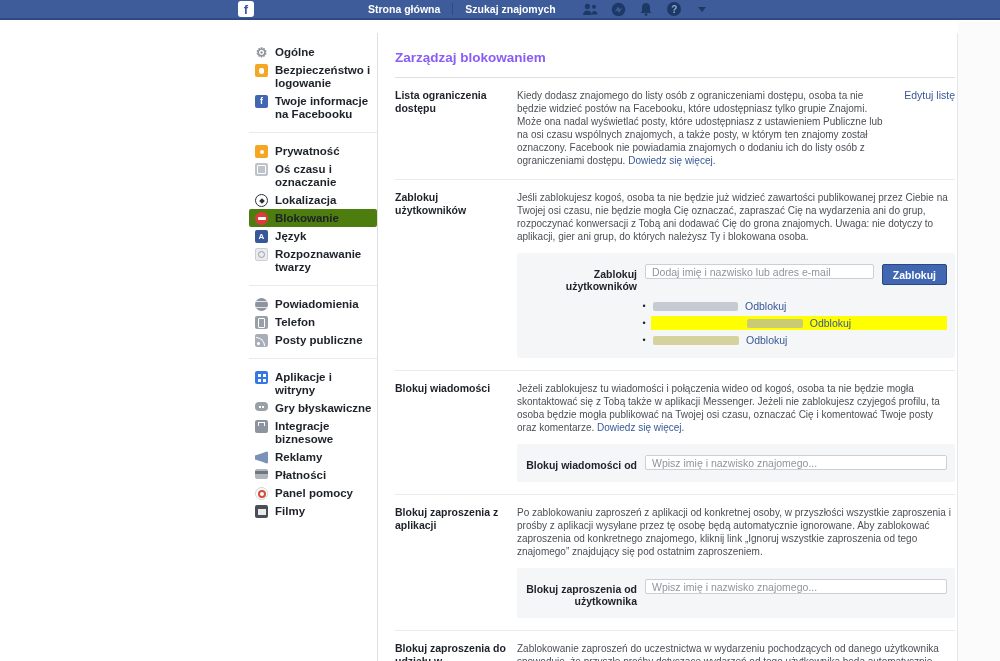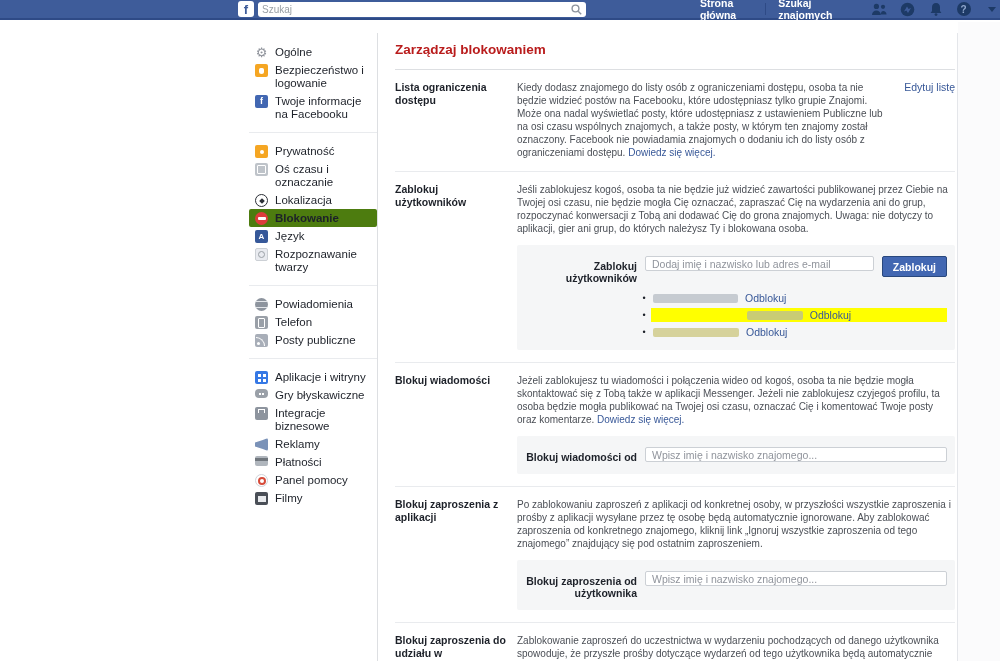--- a/index.html
+++ b/index.html
@@ -45,21 +45,21 @@
   .caret-down {
     width:0; height:0; border-left:4px solid transparent; border-right:4px solid transparent;
     border-top:5px solid #1d3a66;
   }
   
   .sidebar { position:absolute; left:249px; top:38px; width:128px; }
   .side-group { padding:5px 0 9px 0; }
   .side-group + .side-group { border-top:1px solid #e9ebee; padding-top:9px; }
   .side-item {
     display:flex; align-items:flex-start; gap:7px; padding:2px 4px 2px 6px;
-    font-size:11.5px; line-height:13px; color:#1d2129; cursor:pointer;
+    font-size:11.5px; line-height:13px; color:#1d2129; cursor:pointer;font-weight:bold;
   }
   .side-item.selected { background:#4d7c0f; font-weight:bold; border-radius:2px; }
   .side-item .lbl { padding-top:1px; }
   .si {
     width:13px; height:13px; flex:none; display:flex; align-items:center; justify-content:center;
     border-radius:2px; margin-top:1px; overflow:hidden;
   }
   .ic-gear::before { content:"⚙"; color:#90949c; font-size:13px; line-height:13px; }
   .ic-shield { background:#f5a623; }
   .ic-shield::before { content:""; width:5px; height:6px; background:#fff; border-radius:2px 2px 3px 3px; }
@@ -95,21 +95,21 @@
   .ic-card::before { content:""; width:13px; height:2.5px; background:#71777e; margin-top:2px; }
   .ic-life { background:#fff; border:1px solid #d0d4da; border-radius:50%; }
   .ic-life::before { content:""; width:4px; height:4px; border:2.5px solid #d64b3a; border-radius:50%; }
   .ic-film { background:#4a4f57; }
   .ic-film::before { content:""; width:8px; height:6px; background:#e8eaed; }
   .vline-sidebar { position:absolute; left:377px; top:33px; bottom:0; width:1px; background:#dddfe2; }
   .vline-right  { position:absolute; left:957px; top:33px; bottom:0; width:1px; background:#e4e6ea; }
   .right-gutter { position:absolute; left:958px; top:22px; bottom:0; width:42px; background:#fbfbfc; }
   
   .main { position:absolute; left:395px; top:34px; width:560px; }
-  .page-title { font-size:13.5px; font-weight:bold; color:#b91c1c; padding:8px 0 12px 0; }
+  .page-title { font-size:13.5px; font-weight:bold; color:#8b5cf6; padding:8px 0 12px 0;margin-top:8px; }
   .sections { border-top:1px solid #dddfe2; }
   .section { display:flex; padding:11px 0 12px 0; border-bottom:1px solid #e9ebee; }
   .section:last-child { border-bottom:none; }
   .sec-label { width:122px; flex:none; font-size:10.5px; font-weight:bold; line-height:13px; padding-right:8px; }
   .sec-body { flex:1; min-width:0; }
   .sec-desc { font-size:10px; line-height:13px; color:#4b4f56; }
   a.blue-link { color:#385898; text-decoration:none; cursor:pointer; }
   .sec-desc .blue-link { font-weight:normal;text-align:right; }
   .edit-col { flex:none; width:62px; text-align:right; font-size:10.5px; }
   
@@ -139,27 +139,20 @@
   .blur.b1 { width:85px; background:#c6cbd1; }
   .blur.b2 { width:56px; background:#c9cc74; }
   .blur.b3 { width:86px; background:#d6d29b; }
   .unblock { font-size:10.5px; }
 </style>
 </head>
 <body>
 
 <div class="topbar">
   <div class="fb-logo">f</div>
-  <div class="searchbox">
-    <input type="text" placeholder="Szukaj" style="">
-    <svg class="search-svg" width="11" height="11" viewBox="0 0 11 11">
-      <circle cx="4.5" cy="4.5" r="3.4" fill="none" stroke="#8d949e" stroke-width="1.4"></circle>
-      <line x1="7.2" y1="7.2" x2="10.2" y2="10.2" stroke="#8d949e" stroke-width="1.4"></line>
-    </svg>
-  </div>
   <div class="topnav">
     <a href="#">Strona główna</a>
     <span class="navsep"></span>
     <a href="#">Szukaj znajomych</a>
   </div>
   <div class="topicons">
     <span class="ticon">
       <svg width="17" height="13" viewBox="0 0 17 13">
         <circle cx="5.4" cy="3.4" r="2.6" fill="#1d3a66"></circle>
         <path d="M1 12c0-3 2-4.6 4.4-4.6S9.8 9 9.8 12z" fill="#1d3a66"></path>

